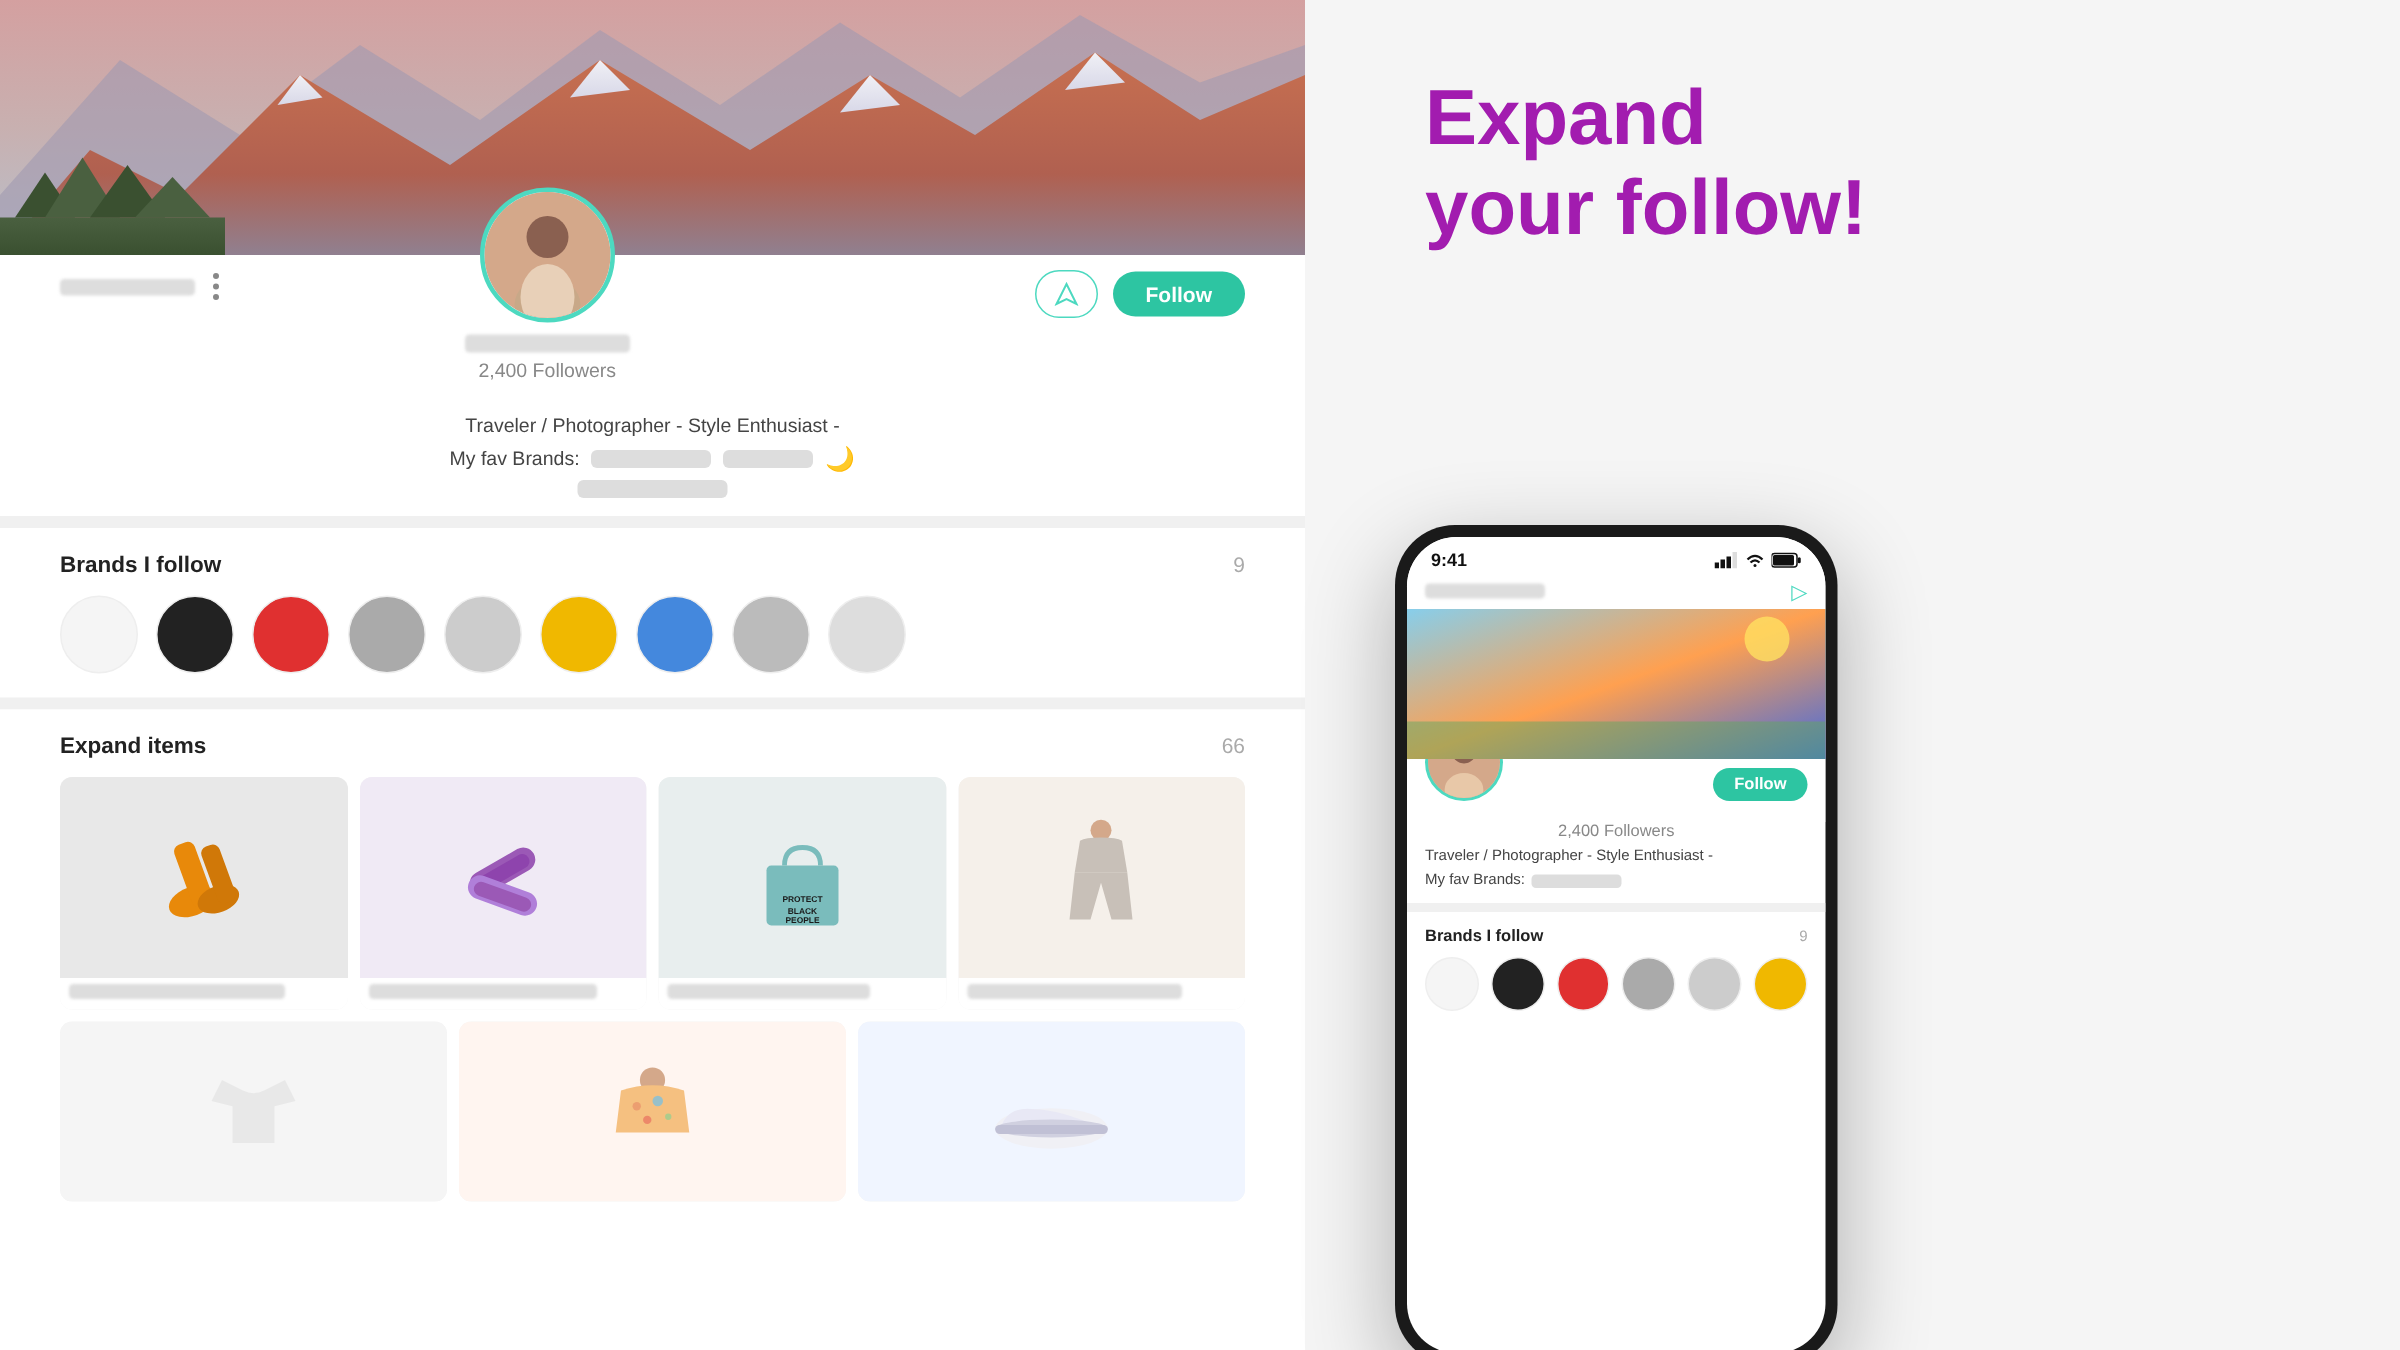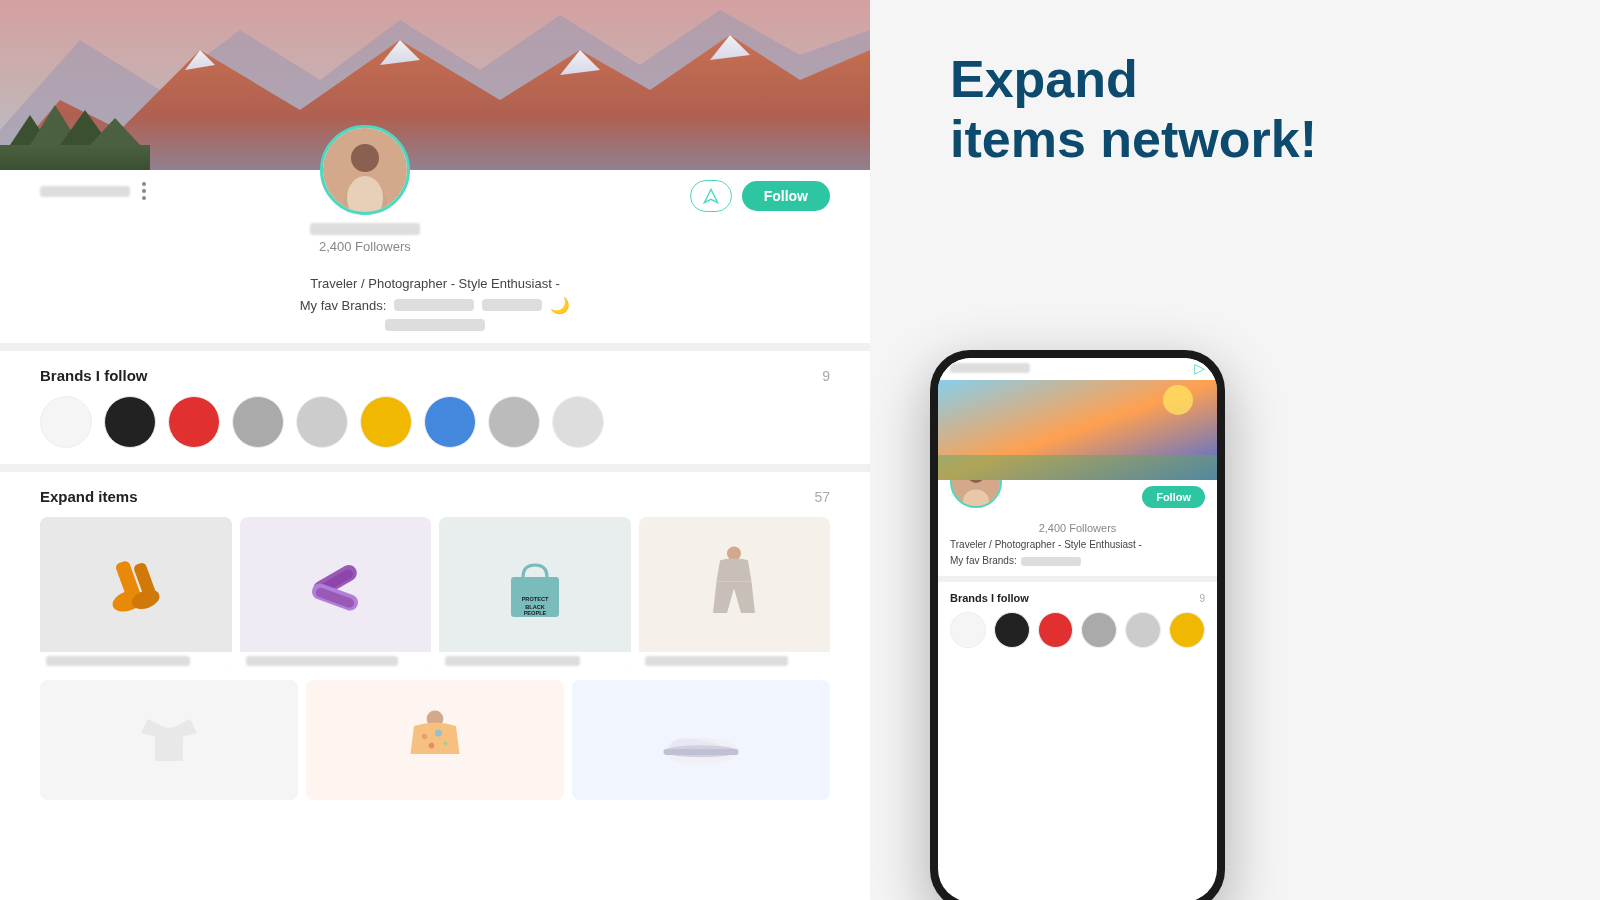--- a/index.html
+++ b/index.html
@@ -260,21 +260,21 @@
       align-items: flex-start;
       justify-content: flex-start;
       padding: 50px 50px 50px 80px;
       background: #f5f5f5;
       position: relative;
     }
 
     .expand-text {
       font-size: 52px;
       font-weight: 700;
-      color: #0c4a6e;
+      color: #a21caf;
       line-height: 1.15;
       margin-bottom: 28px;
     }
 
     
     .phone-container {
       position: absolute;
       bottom: -10px;
       left: 60px;
       width: 295px;
@@ -563,21 +563,21 @@
       <div class="brand-circle brand-gray3"></div>
       <div class="brand-circle brand-gray4"></div>
     </div>
   </div>
 
   <div class="section-divider2"></div>
 
   <div class="saved-section">
     <div class="section-header">
       <span class="section-title">Expand items</span>
-      <span class="section-count">57</span>
+      <span class="section-count">66</span>
     </div>
     <div class="saved-grid">
 
       <div class="saved-item">
         <div class="saved-item-img" style="background:#e8e8e8;">
           <svg viewBox="0 0 100 100" width="80" height="80">
             <ellipse cx="40" cy="70" rx="20" ry="12" fill="#e8890a" transform="rotate(-20,40,70)"></ellipse>
             <rect x="32" y="20" width="18" height="55" rx="6" fill="#e8890a" transform="rotate(-20,41,47)"></rect>
             <ellipse cx="62" cy="68" rx="18" ry="11" fill="#d07808" transform="rotate(-20,62,68)"></ellipse>
             <rect x="54" y="22" width="16" height="50" rx="6" fill="#d07808" transform="rotate(-20,62,47)"></rect>
@@ -662,27 +662,51 @@
           </svg>
         </div>
       </div>
     </div>
   </div>
 </div>
 
 <div class="right-panel">
   <div class="expand-text">
     <span>Expand</span><br>
-    <span>items network!</span>
+    <span>your follow!</span>
   </div>
 
   <div class="phone-container">
     <div class="phone-outer">
       <div class="phone-screen">
 
+        <div class="phone-status-bar">
+          <span class="phone-time">9:41</span>
+          <div class="phone-icons">
+
+            <svg width="16" height="11" viewBox="0 0 16 11">
+              <rect x="0" y="7" width="3" height="4" fill="#111"></rect>
+              <rect x="4" y="5" width="3" height="6" fill="#111"></rect>
+              <rect x="8" y="3" width="3" height="8" fill="#111"></rect>
+              <rect x="12" y="0" width="3" height="11" fill="#ddd"></rect>
+            </svg>
+
+            <svg width="14" height="11" viewBox="0 0 14 11">
+              <path d="M7,9 L7,9" stroke="#111" stroke-width="2" stroke-linecap="round"></path>
+              <path d="M4,7 Q7,4 10,7" fill="none" stroke="#111" stroke-width="1.5"></path>
+              <path d="M2,5 Q7,0 12,5" fill="none" stroke="#111" stroke-width="1.5"></path>
+            </svg>
+
+            <svg width="20" height="11" viewBox="0 0 20 11">
+              <rect x="0" y="1" width="17" height="9" rx="2" stroke="#111" stroke-width="1" fill="none"></rect>
+              <rect x="17.5" y="3.5" width="2" height="4" rx="1" fill="#111"></rect>
+              <rect x="1" y="2" width="14" height="7" rx="1" fill="#111"></rect>
+            </svg>
+          </div>
+        </div>
 
         <div style="display:flex; justify-content:space-between; align-items:center; padding:2px 12px 4px; background:#fff;">
           <div class="blur-block" style="width:80px; height:10px;"></div>
           <span style="font-size:14px; color:#4dd9c0;">▷</span>
         </div>
 
         <div class="phone-cover">
           <svg viewBox="0 0 279 100" width="279" height="100" preserveAspectRatio="xMidYMid slice">
             <defs>
               <linearGradient id="psky" x1="0" y1="0" x2="1" y2="1">

